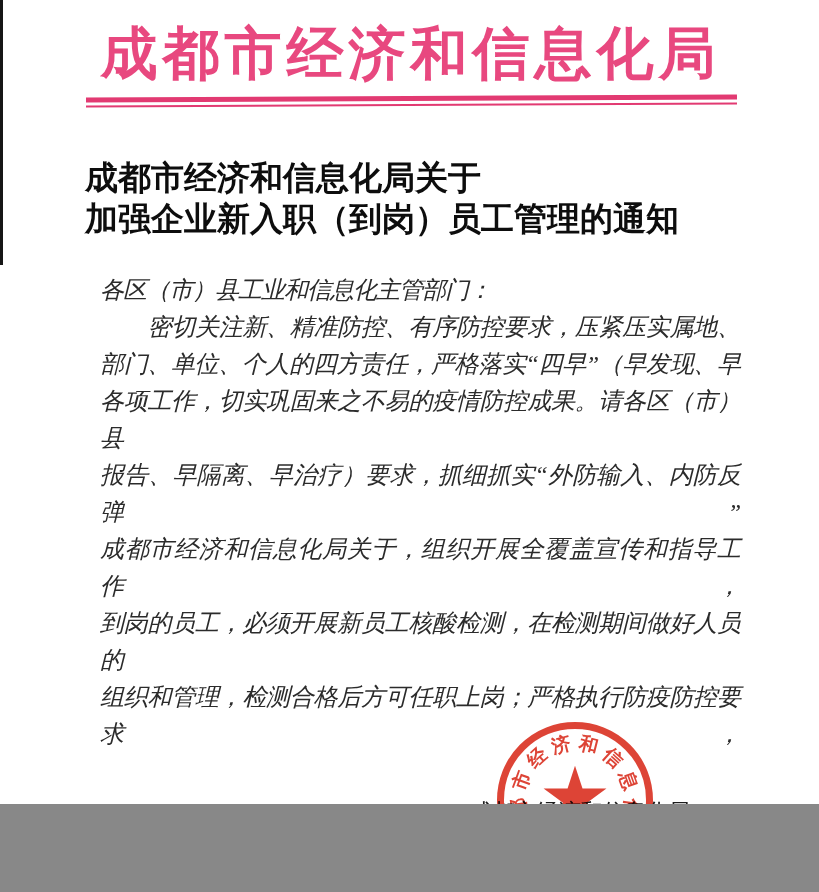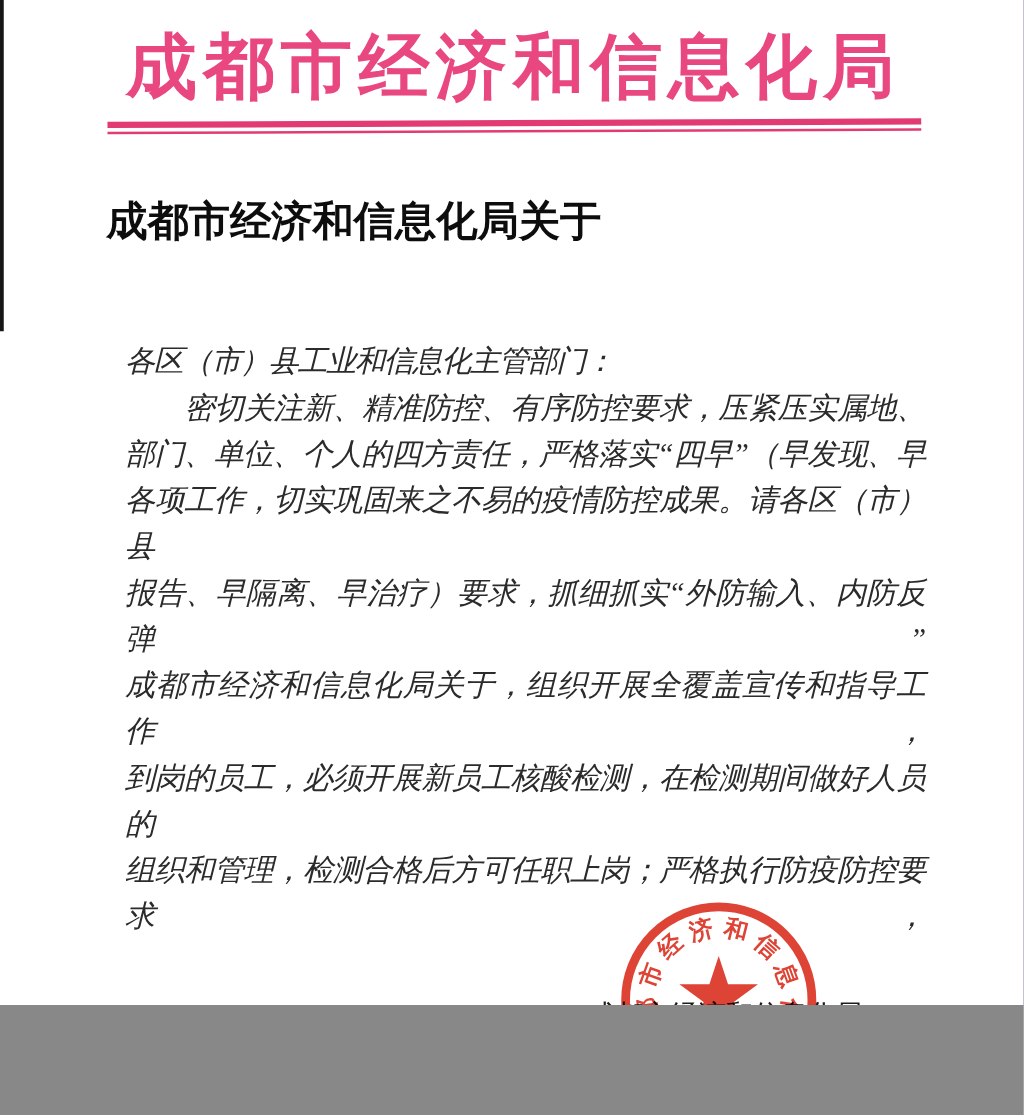--- a/index.html
+++ b/index.html
@@ -101,20 +101,21 @@
   <div class="letterhead">成都市经济和信息化局</div>
 
   <div class="rule-wrap">
     <div class="rule-thick"></div>
     <div class="rule-gap"></div>
     <div class="rule-thin"></div>
   </div>
 
   <div class="doc-title">
     <div>成都市经济和信息化局关于</div>
+    <div>加强企业新入职（到岗）员工管理的通知</div>
   </div>
 
   <div class="body-text">
     <div class="line no-just">各区（市）县工业和信息化主管部门：</div>
     <div class="line just">　　密切关注新、精准防控、有序防控要求，压紧压实属地、</div>
     <div class="line just">部门、单位、个人的四方责任，严格落实“四早”（早发现、早</div>
     <div class="line just">各项工作，切实巩固来之不易的疫情防控成果。请各区（市）县</div>
     <div class="line just">报告、早隔离、早治疗）要求，抓细抓实“外防输入、内防反弹”</div>
     <div class="line just">成都市经济和信息化局关于，组织开展全覆盖宣传和指导工作，</div>
     <div class="line just">到岗的员工，必须开展新员工核酸检测，在检测期间做好人员的</div>

